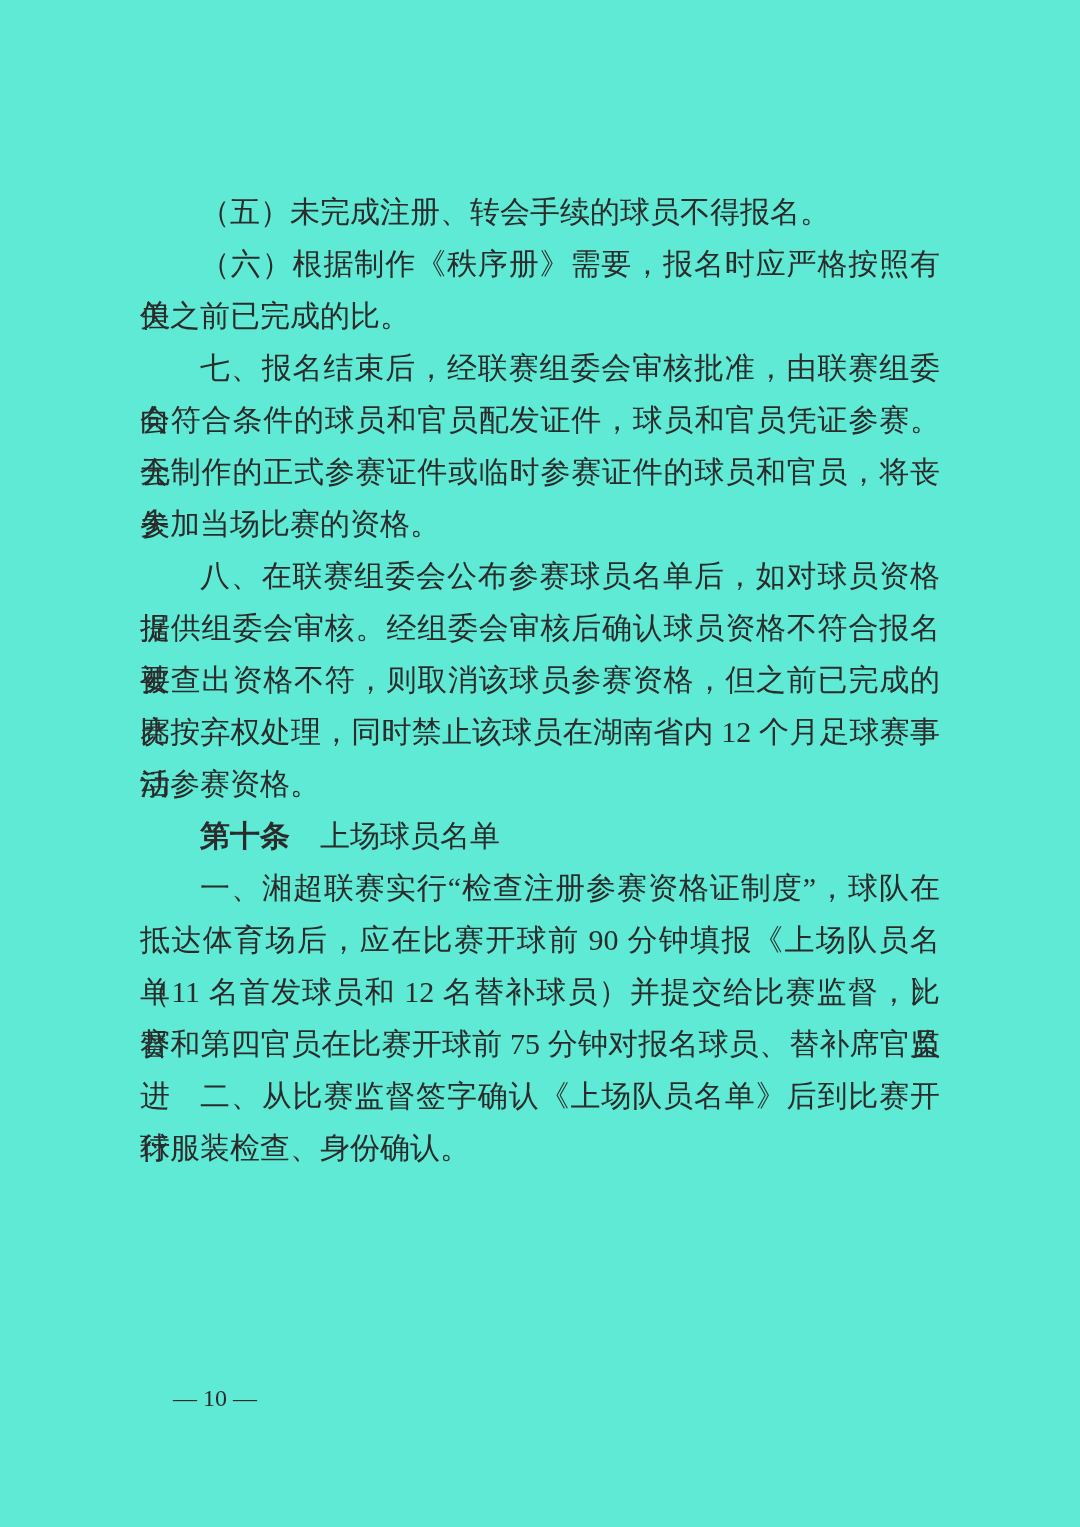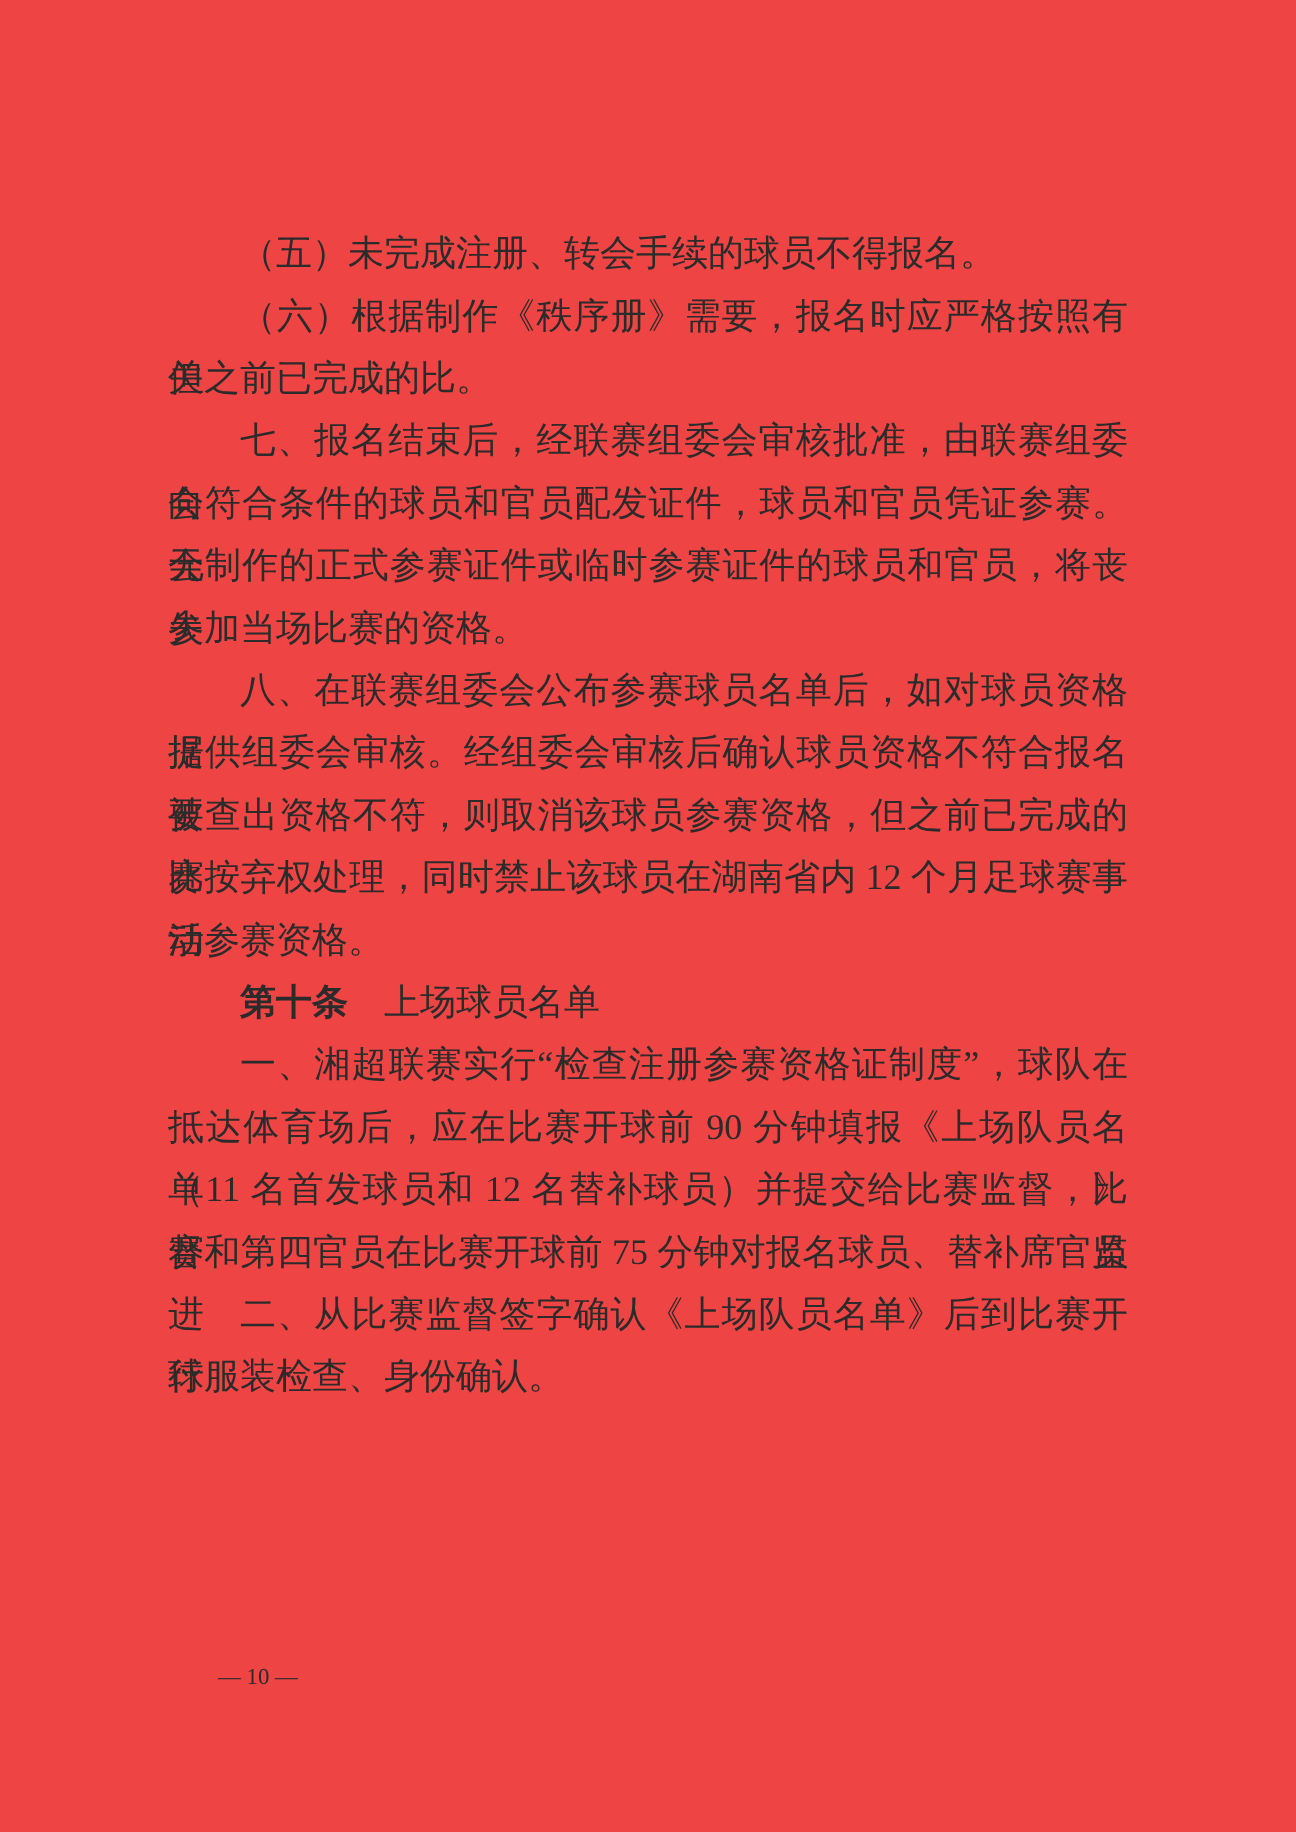--- a/index.html
+++ b/index.html
@@ -4,21 +4,21 @@
 <style>
   html, body {
     margin: 0;
     padding: 0;
     background: #ffffff;
   }
   .page {
     position: relative;
     width: 1080px;
     height: 1527px;
-    background: #ef4444;
+    background: #5eead4;
     overflow: hidden;
     font-family: "Liberation Serif", "DejaVu Serif", serif;
     color: #2b2b2b;
   }
   .doc {
     position: absolute;
     left: 140px;
     top: 186px;
     width: 800px;
   }
@@ -42,21 +42,21 @@
     font-weight: bold;
   }
   .footer {
     position: absolute;
     left: 140px;
     top: 1378px;
     width: 150px;
     height: 40px;
     line-height: 40px;
     text-align: center;
-    font-size: 19px;
+    font-size: 24px;
     color: #2b2b2b;
   }
 </style>
 </head>
 <body>
 
 <div class="page">
   <div class="doc">
       <div class="line ind"><span>（五）未完成注册、转会手续的球员不得报名。</span></div>
       <div class="line j ind"><span>（六）根据制作《秩序册》需要，报名时应严格按照有关</span></div>

